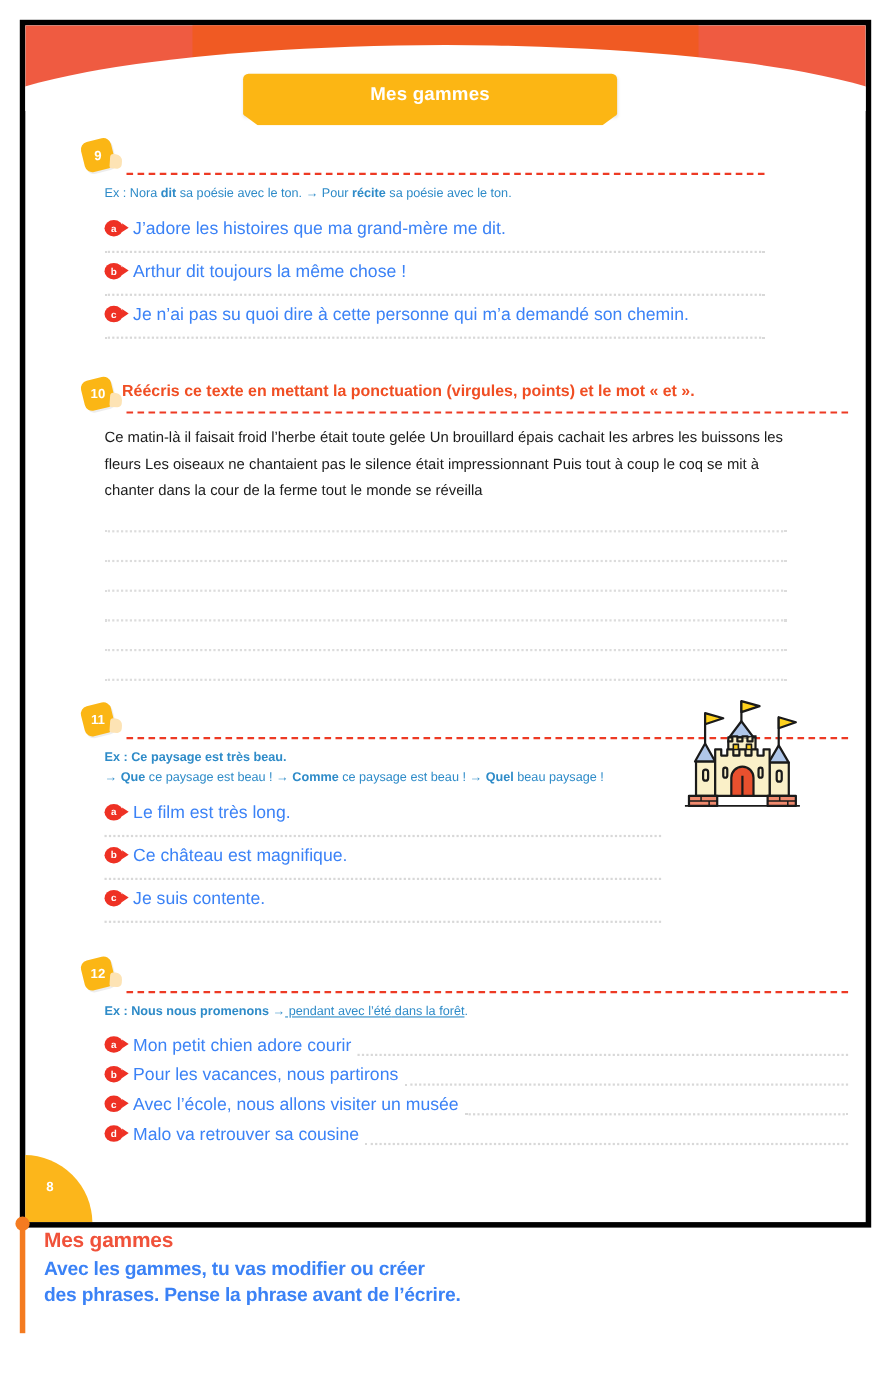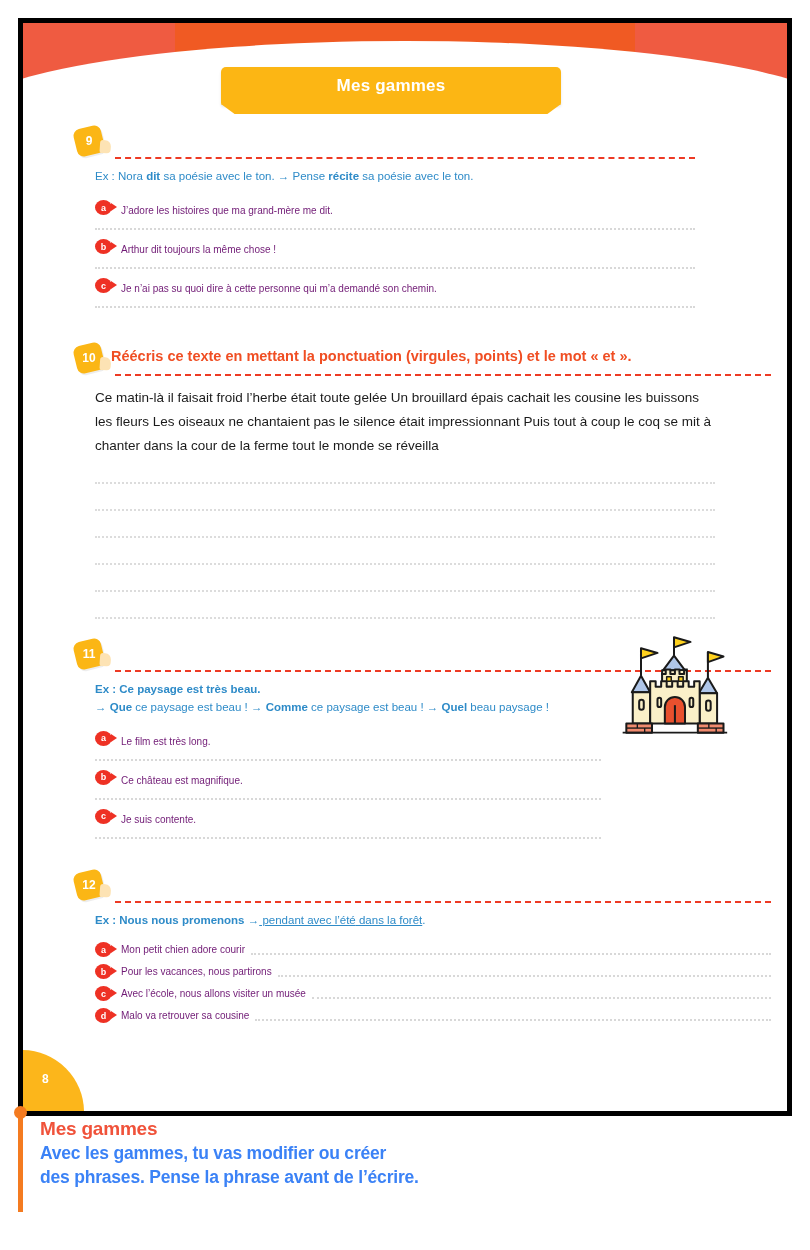--- a/index.html
+++ b/index.html
@@ -69,21 +69,21 @@
   }
   .bullet:after{
     content:"";position:absolute;right:-5px;top:3px;width:0;height:0;
     border-top:4.5px solid transparent;border-bottom:4.5px solid transparent;
     border-left:6px solid #EE3124;
   }
   .bullet i{
     position:absolute;inset:0;display:flex;align-items:center;justify-content:center;
     color:#fff;font-size:9px;font-style:normal;font-weight:bold;z-index:2;
   }
-  .item-text{display:inline-block;margin-left:26px;color:#701a75;font-size:10px;}
+  .item-text{display:inline-block;margin-left:26px;color:#3b82f6;font-size:16px;}
   .dotline{
     margin:10px 0 0 0;height:0;border-top:2px dotted #d8d8d8;
   }
   .inline-dots{
     flex:1;margin-left:6px;height:11px;border-bottom:2px dotted #d8d8d8;
   }
   .flexrow{display:flex;align-items:flex-end;}
   
   .para{
     margin:10px 72px 0 72px;color:#1b1b1b;font-size:13.5px;line-height:1.78;text-align:left;
@@ -130,21 +130,21 @@
   <div id="content">
 
     <div class="exercise" style="margin-top:24px;">
       <div class="ex-head">
         <div class="ex-badge">
           <b>9</b>
         </div>
       </div>
       <hr class="ex-dash" style="margin-right:92px;">
       <div class="ex-example">
-        <span class="reg">Ex : Nora </span><span>dit</span><span class="reg"> sa poésie avec le ton. </span><span class="arrow">→</span><span class="reg"> Pense </span><span>récite</span><span class="reg"> sa poésie avec le ton.</span>
+        <span class="reg">Ex : Nora </span><span>dit</span><span class="reg"> sa poésie avec le ton. </span><span class="arrow">→</span><span class="reg"> Pour </span><span>récite</span><span class="reg"> sa poésie avec le ton.</span>
       </div>
 
       <div class="item-row" style="margin-top:6px;">
         <span class="bullet">
             <i>a</i>
           </span>
         <span class="item-text">J’adore les histoires que ma grand-mère me dit.</span>
         <div class="dotline" style="margin-right:92px;"></div>
       </div>
       <div class="item-row">
@@ -164,21 +164,21 @@
     </div>
 
     <div class="exercise" style="margin-top:40px;">
       <div class="ex-head">
         <div class="ex-badge">
           <b>10</b>
         </div>
         <span class="ex-title">Réécris ce texte en mettant la ponctuation (virgules, points) et le mot « et ».</span>
       </div>
       <hr class="ex-dash" style="margin-right:16px;">
-      <p class="para">Ce matin-là il faisait froid l’herbe était toute gelée Un brouillard épais cachait les cousine les buissons les fleurs Les oiseaux ne chantaient pas le silence était impressionnant Puis tout à coup le coq se mit à chanter dans la cour de la ferme tout le monde se réveilla</p>
+      <p class="para">Ce matin-là il faisait froid l’herbe était toute gelée Un brouillard épais cachait les arbres les buissons les fleurs Les oiseaux ne chantaient pas le silence était impressionnant Puis tout à coup le coq se mit à chanter dans la cour de la ferme tout le monde se réveilla</p>
       <div class="writelines">
         <div class="writeline"></div>
         <div class="writeline"></div>
         <div class="writeline"></div>
         <div class="writeline"></div>
         <div class="writeline"></div>
         <div class="writeline"></div>
       </div>
     </div>
 

